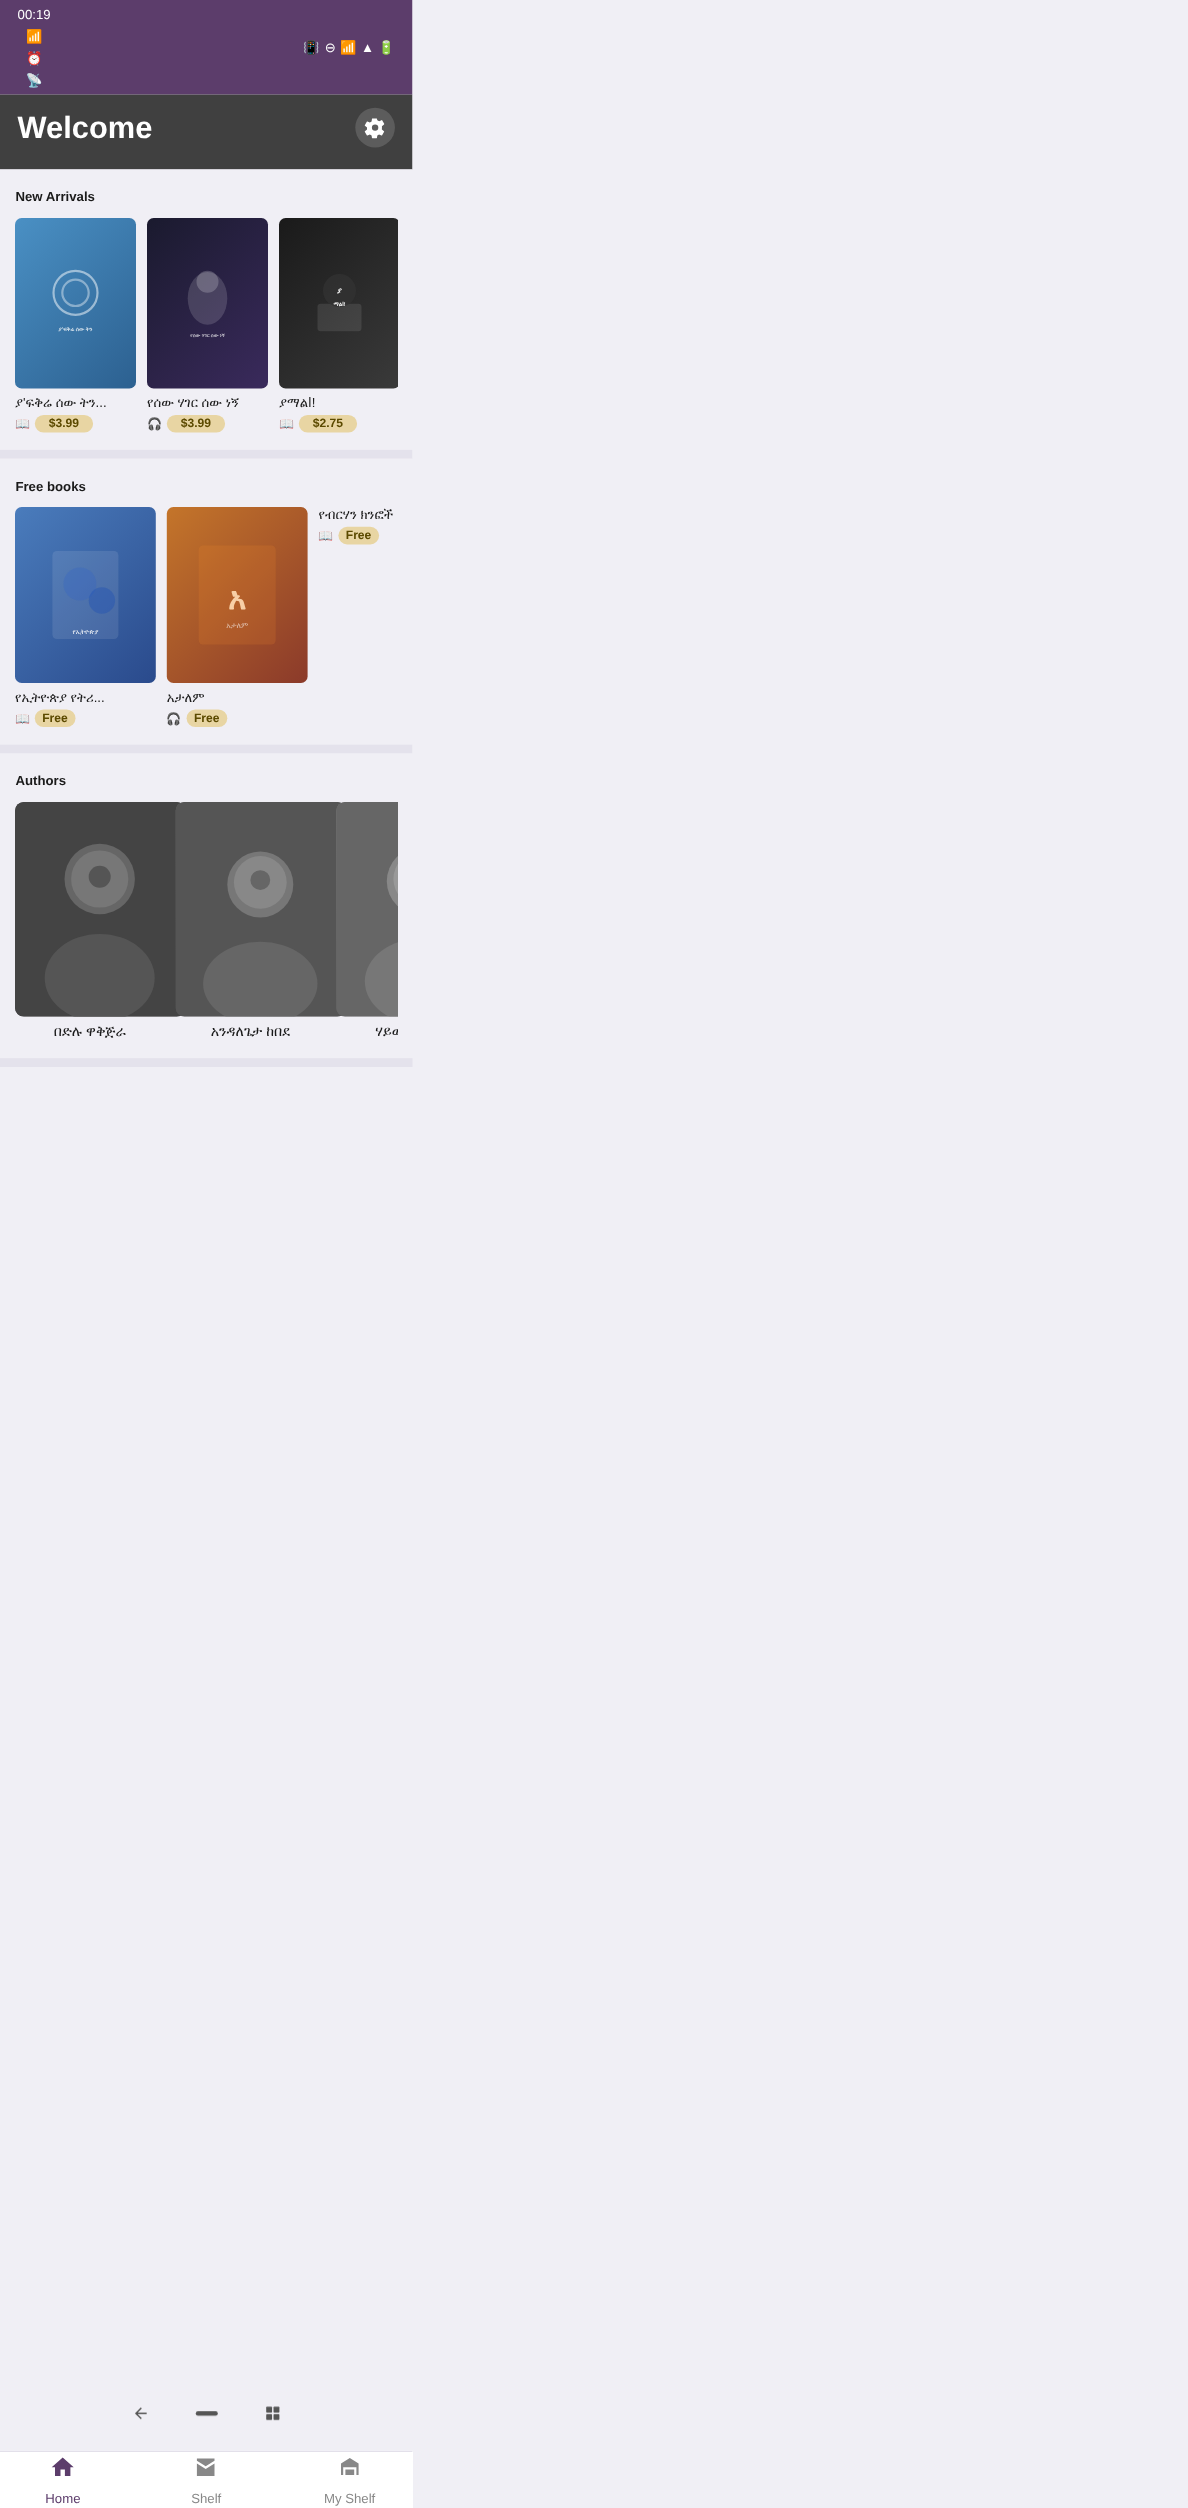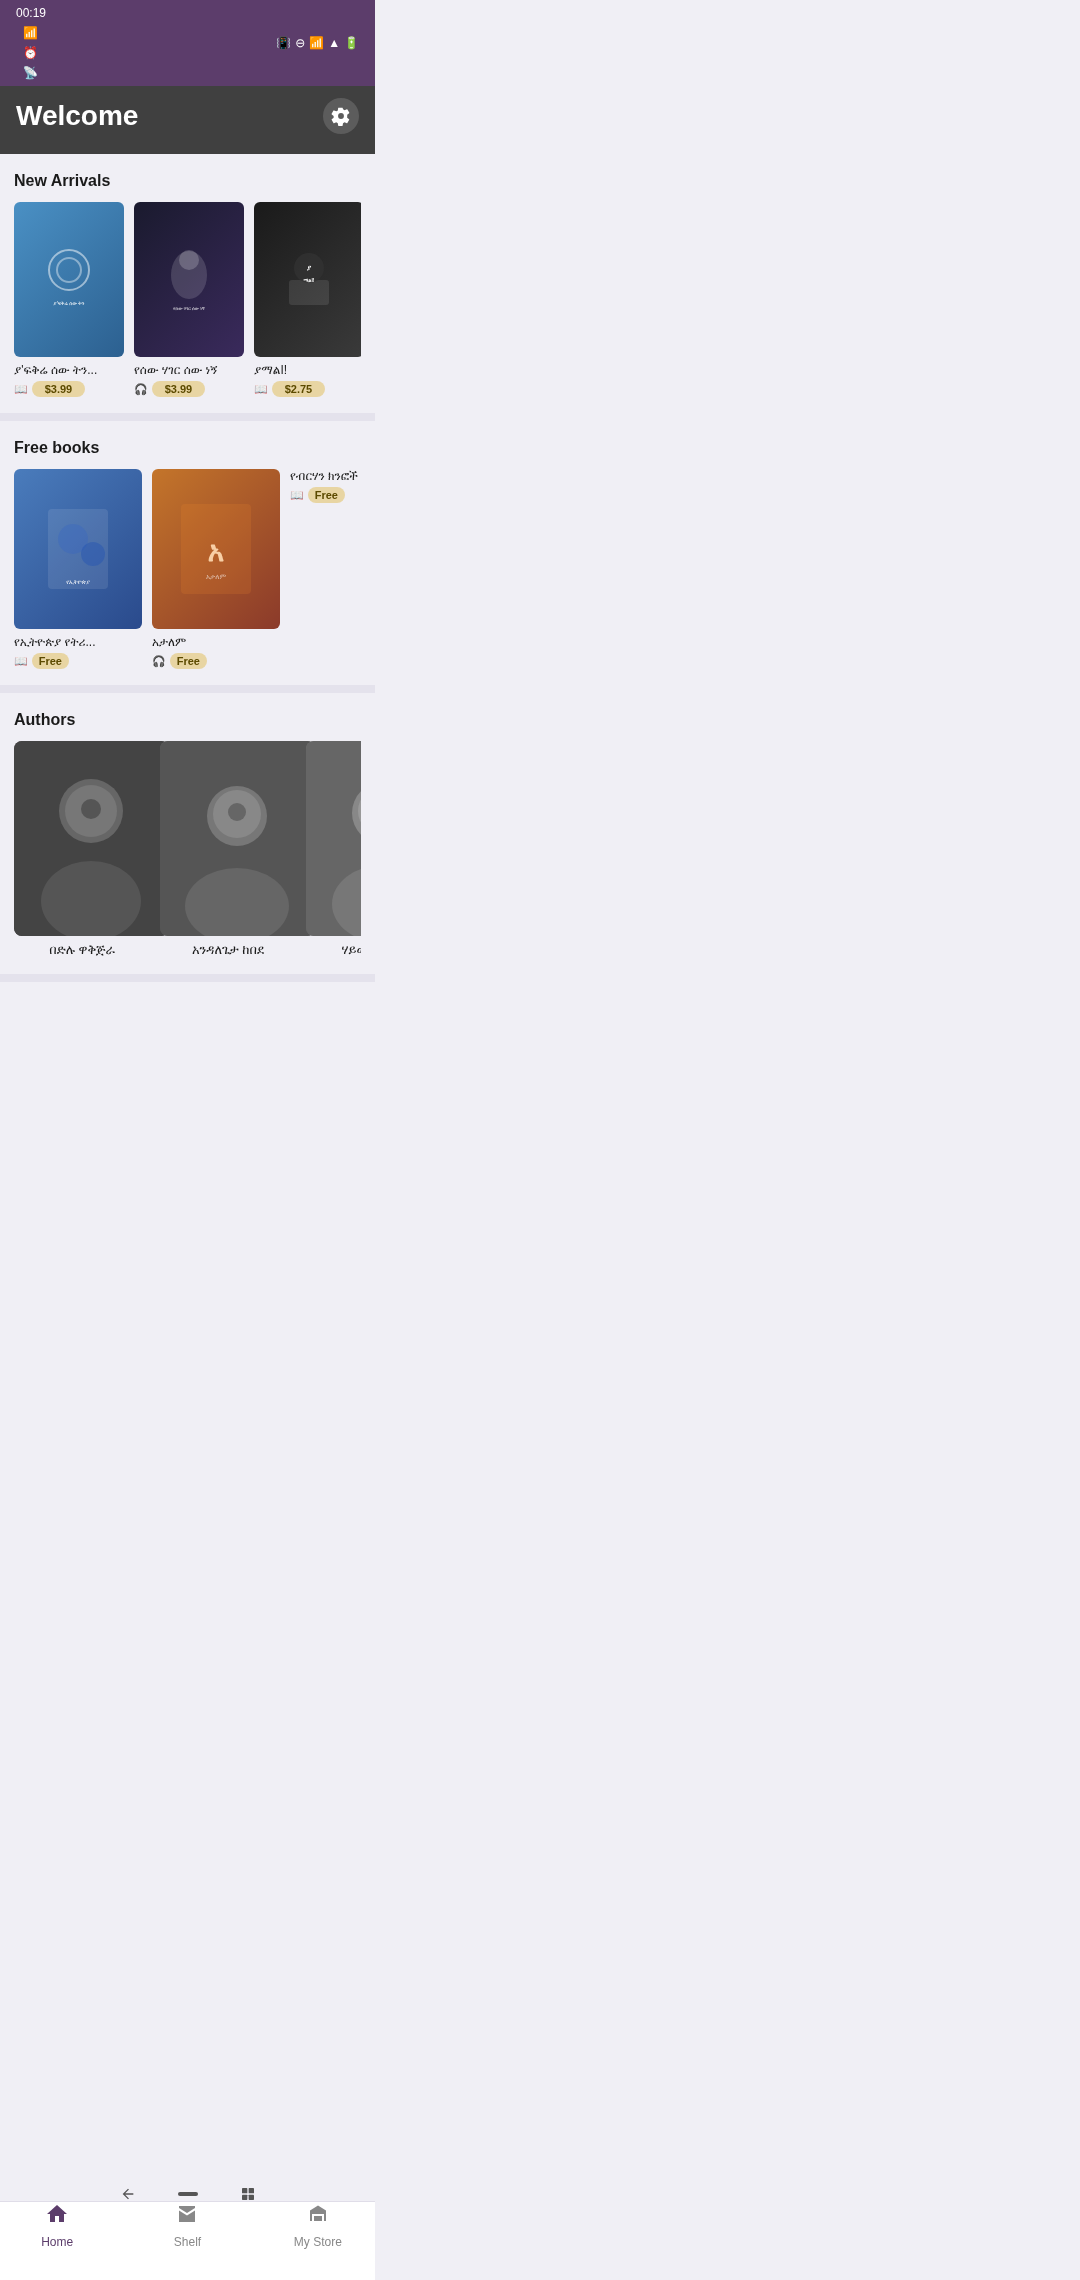--- a/index.html
+++ b/index.html
@@ -49,21 +49,21 @@
       font-size: 18px;
       cursor: pointer;
     }
 
     
     .section {
       background: #f0eff5;
       padding: 18px 14px 10px 14px;
     }
     .section-title {
-      font-size: 16px;
+      font-size: 12px;
       font-weight: 700;
       color: #1a1a1a;
       margin-bottom: 12px;
     }
 
     
     .books-row {
       display: flex;
       gap: 10px;
       overflow-x: auto;
@@ -192,23 +192,24 @@
       color: #1a1a1a;
       text-align: center;
     }
 
     
     .bottom-nav {
       position: fixed;
       bottom: 0;
       left: 0;
       width: 375px;
-      height: 79px;
+      height: 52px;
       background: white;
       display: flex;
+      align-items: center;
       justify-content: space-around;
       border-top: 1px solid #e0dde8;
       z-index: 100;
       gap: 16px;
     }
     .nav-item {
       display: flex;
       flex-direction: column;
       align-items: center;
       gap: 3px;
@@ -465,21 +466,21 @@
     </span>
     <span class="nav-label">Shelf</span>
   </div>
 
   <div class="nav-item">
     <span class="nav-icon">
       <svg width="24" height="24" viewBox="0 0 24 24" fill="#888">
         <path d="M4 19h2v-7h12v7h2V8.5l-8-5-8 5V19zm4-5h8v5H8v-5z"></path>
       </svg>
     </span>
-    <span class="nav-label">My Store</span>
+    <span class="nav-label">My Shelf</span>
   </div>
 </div>
 
 <div style="height:100px;"></div>
 <div class="android-nav" style="position:fixed;bottom:70px;left:0;width:375px;background:#f0eff5;height:28px;display:flex;align-items:center;justify-content:center;gap:40px;">
   <div class="android-btn">
     <svg width="16" height="16" viewBox="0 0 24 24" fill="#555">
       <path d="M20 11H7.83l5.59-5.59L12 4l-8 8 8 8 1.41-1.41L7.83 13H20v-2z"></path>
     </svg>
   </div>

